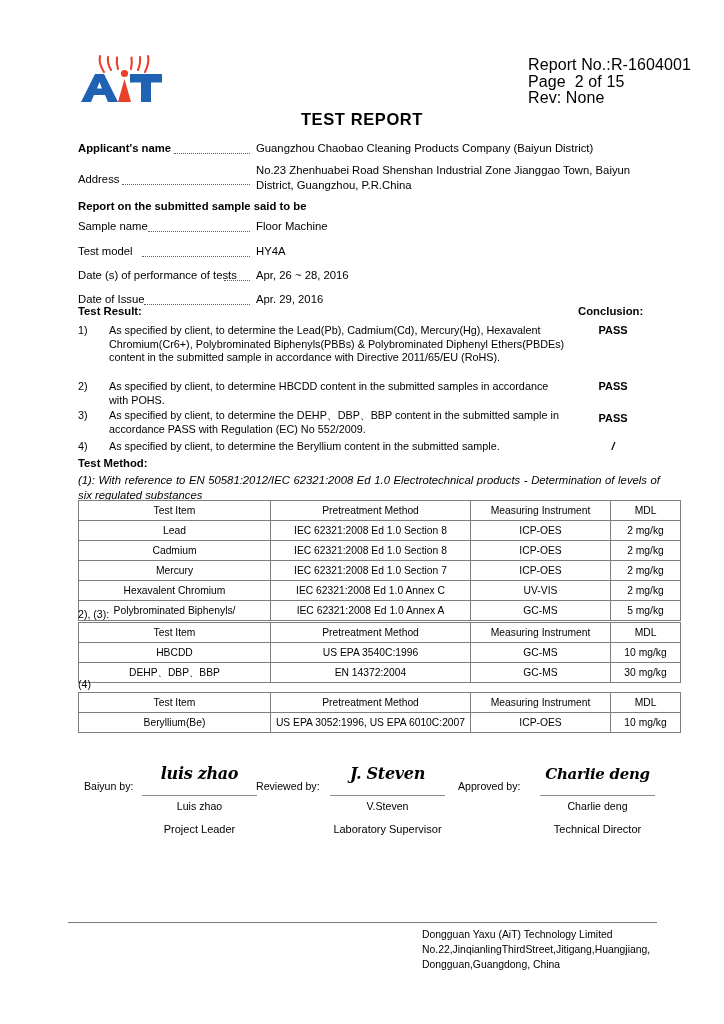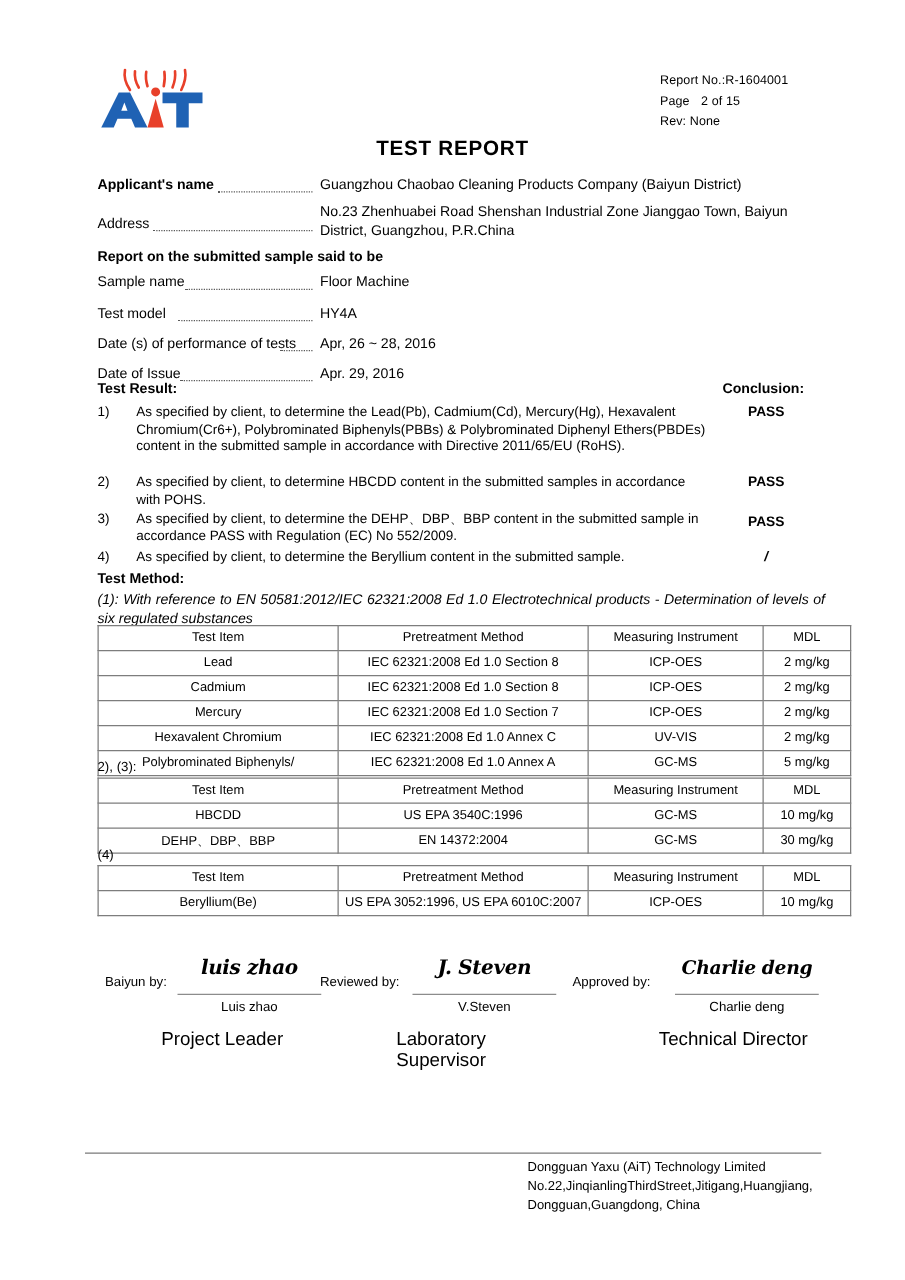--- a/index.html
+++ b/index.html
@@ -29,21 +29,21 @@
     top: 52px;
     width: 86px;
     height: 56px;
   }
   .logo svg { display: block; }
 
   .report-meta {
     position: absolute;
     left: 528px;
     top: 57px;
-    font-size: 10px;
+    font-size: 16px;
     line-height: 16.5px;
     white-space: nowrap;
   }
   .report-meta div { letter-spacing: 0.1px; }
   .meta-page-num { display: inline-block; padding-left: 9px; }
 
   .doc-title {
     position: absolute;
     left: 0; top: 110px;
     width: 724px;
@@ -193,22 +193,22 @@
     top: 42px;
     width: 115px;
     text-align: center;
     font-size: 10.6px;
   }
   .sig-role {
     position: absolute;
     left: 45px;
     top: 65px;
     width: 141px;
-    text-align: left;
-    font-size: 15px;
+    text-align: center;
+    font-size: 11px;
   }
 
   
   .footer-rule {
     position: absolute;
     left: 68px;
     top: 922px;
     width: 589px;
     height: 0;
     border-top: 1px solid #7a7a7a;

